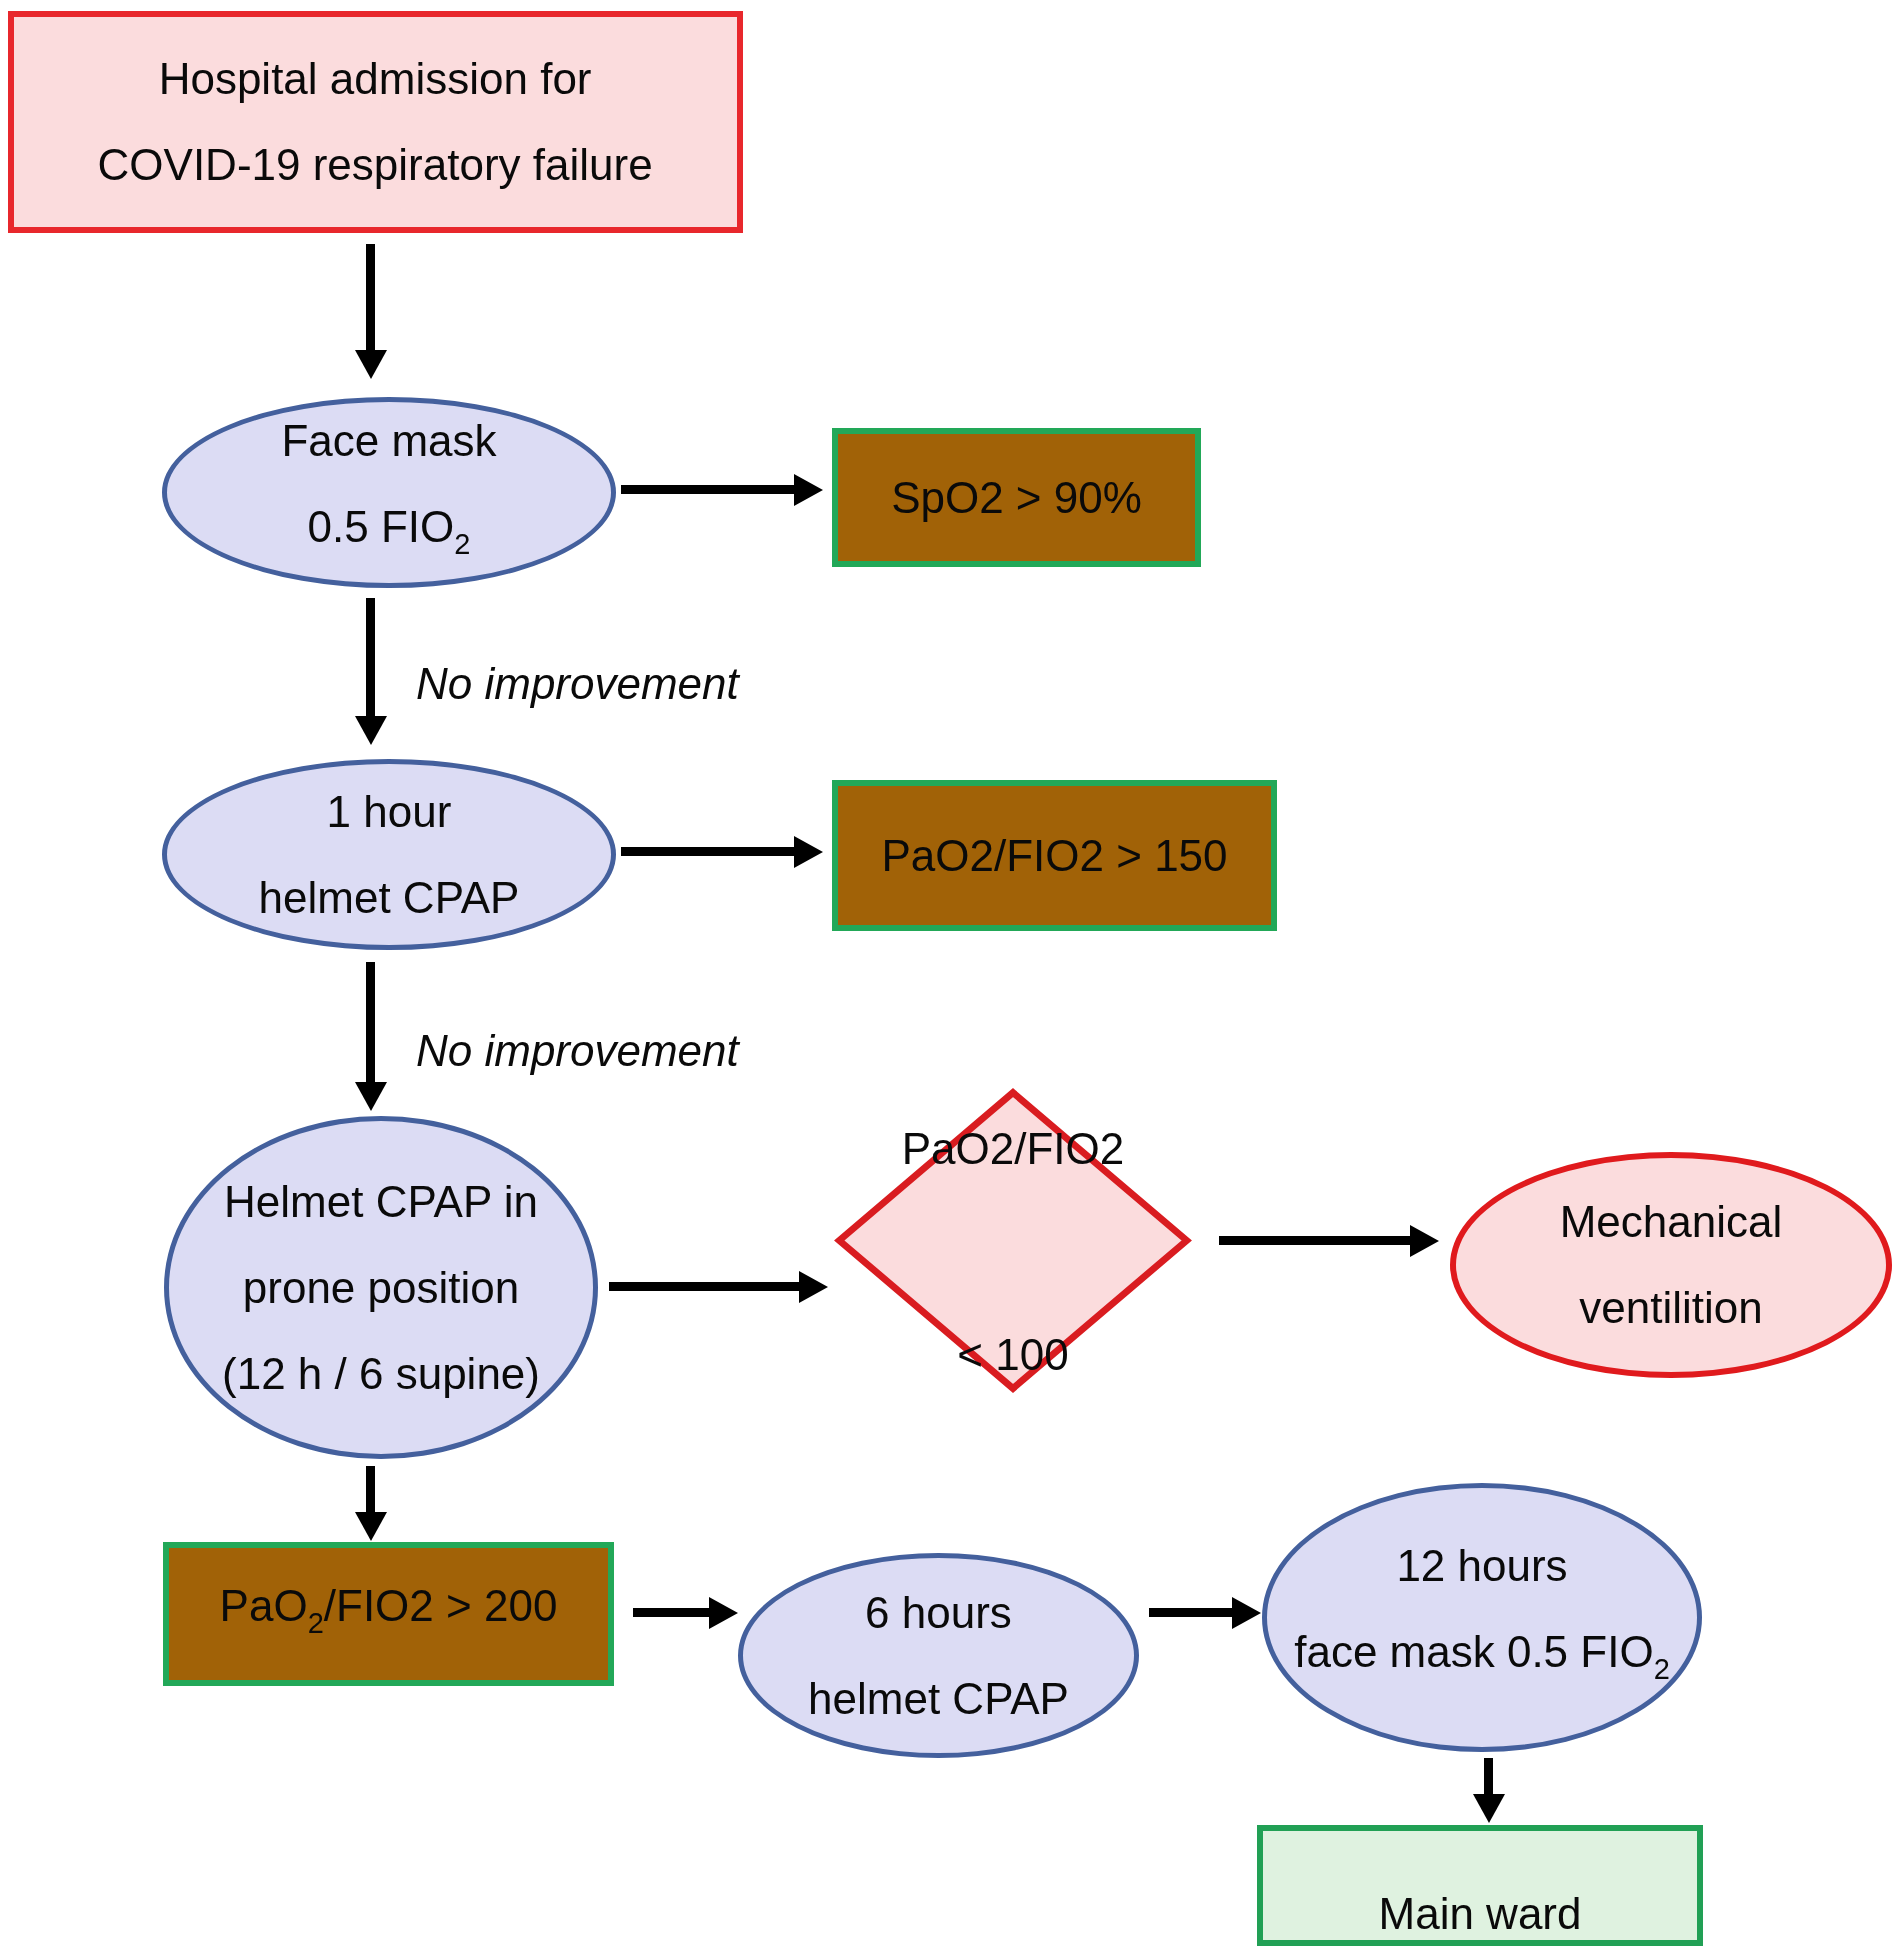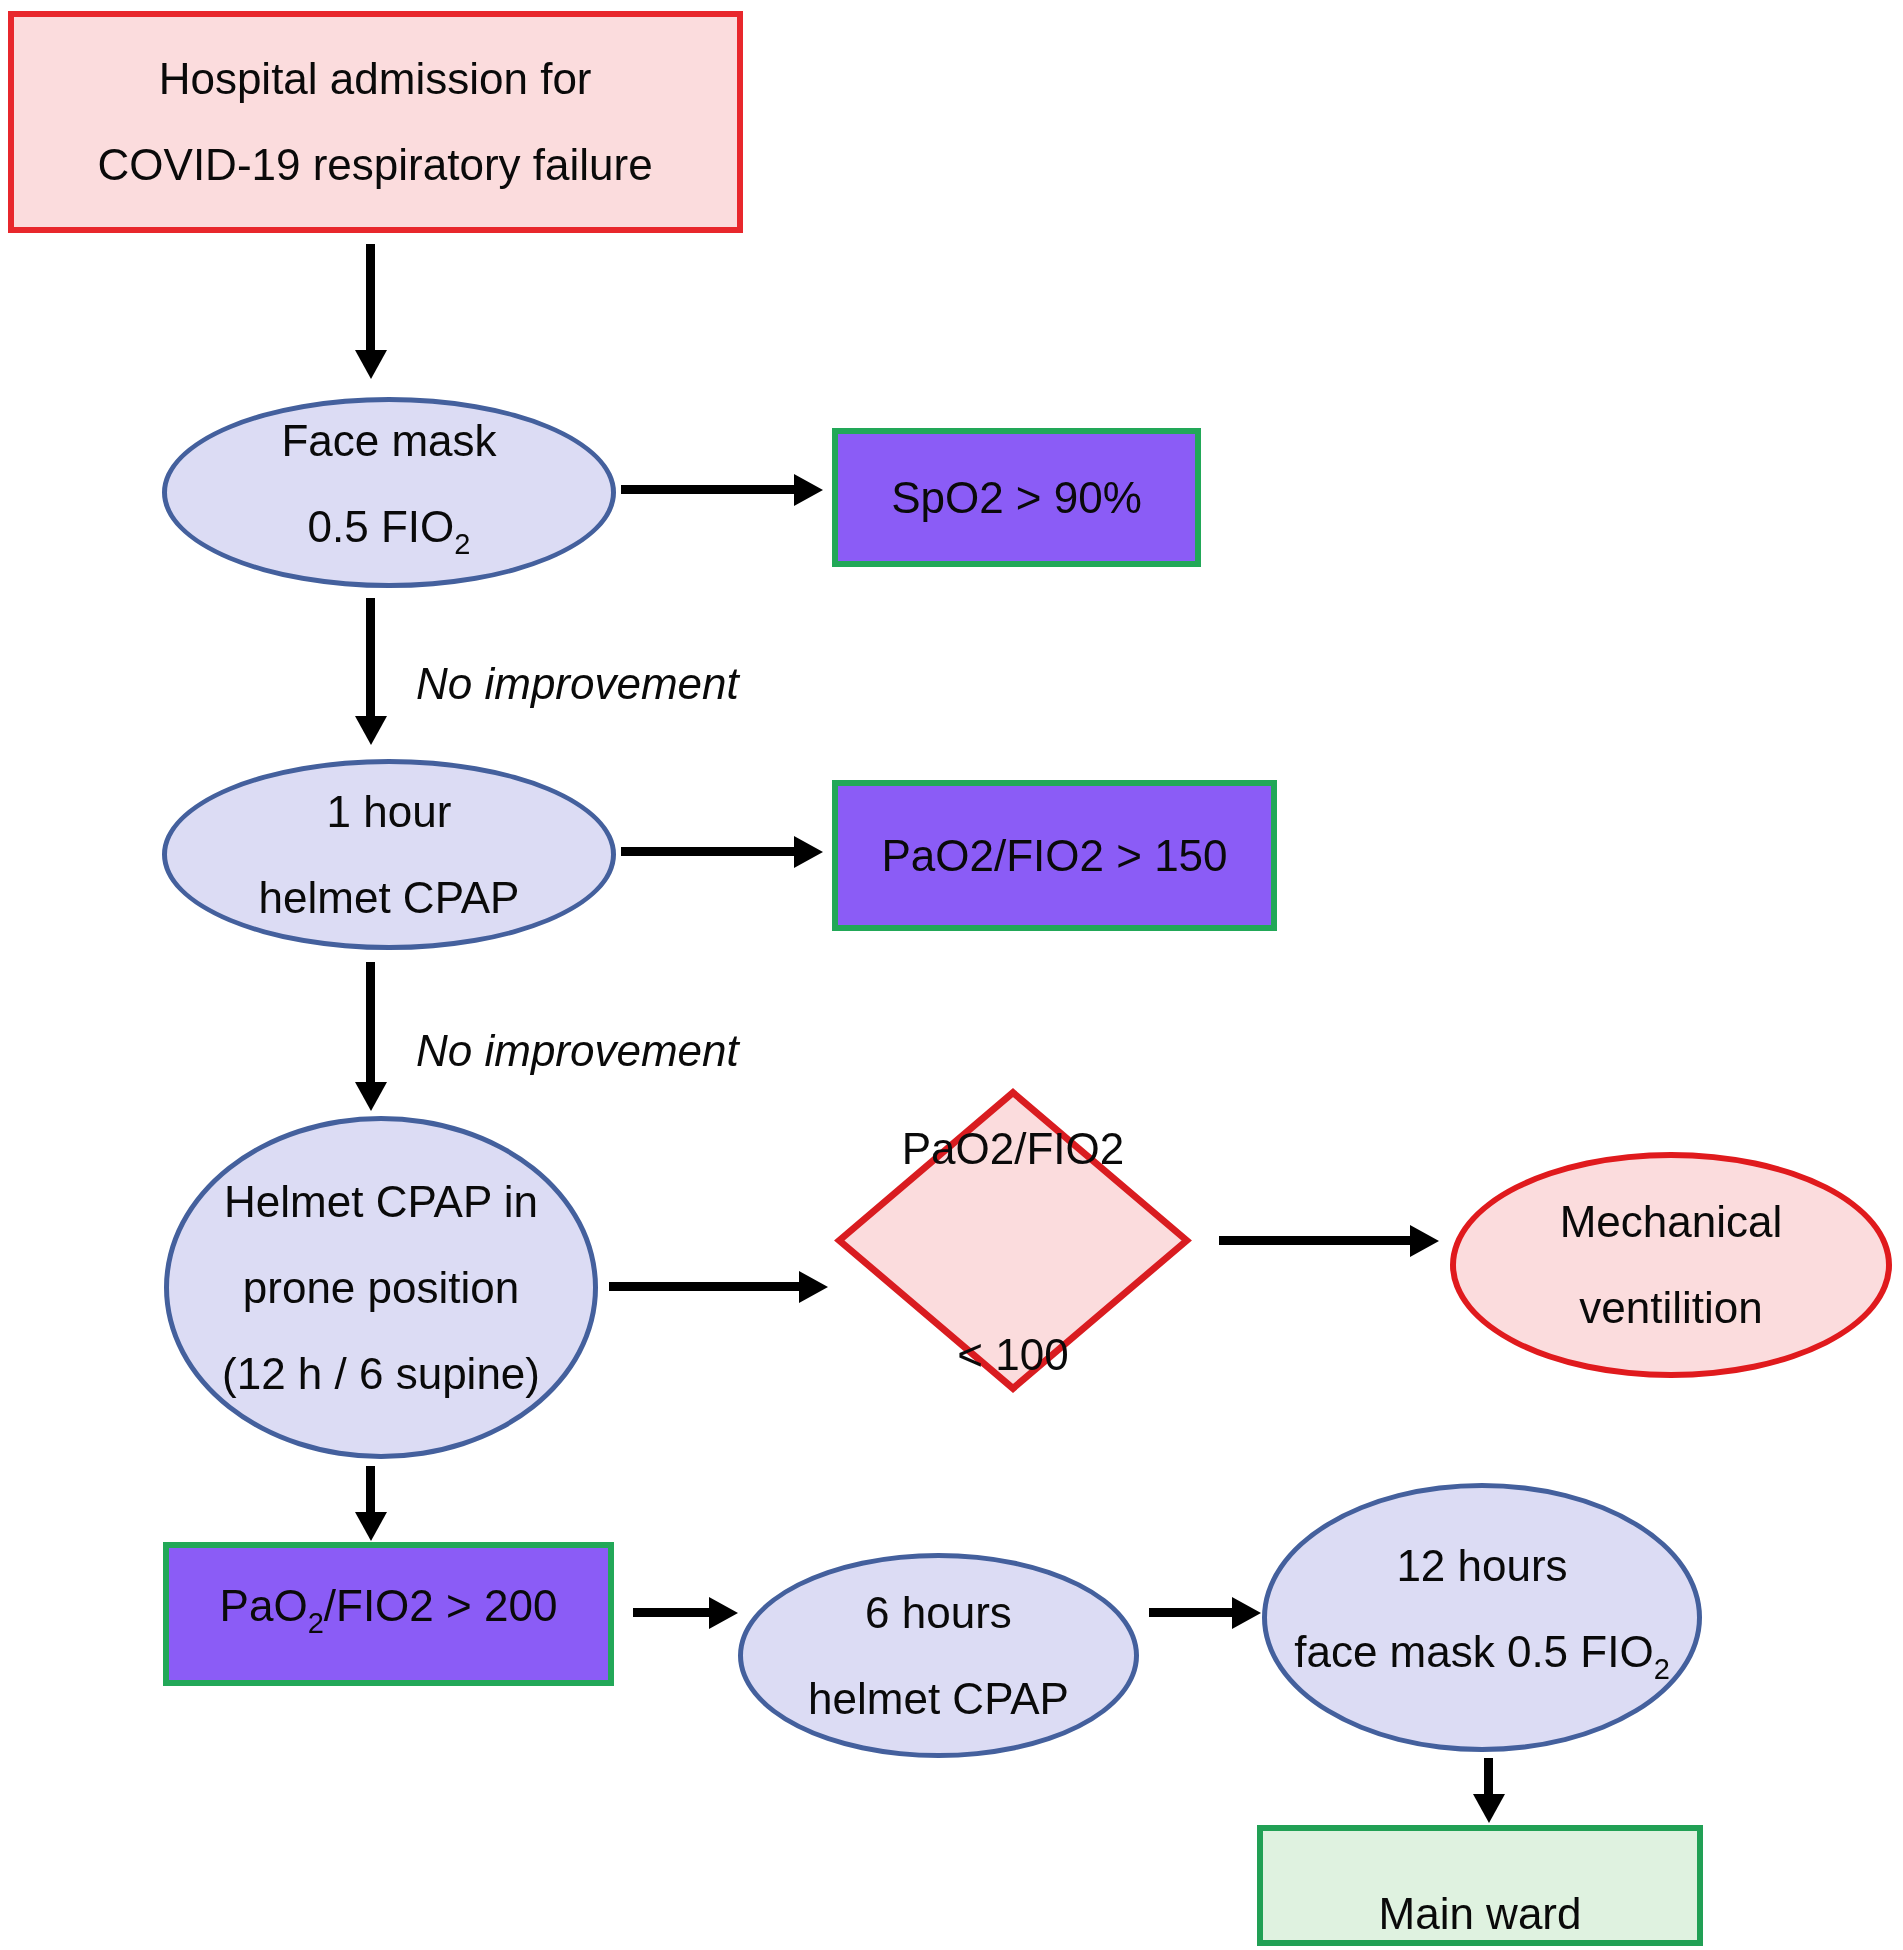--- a/index.html
+++ b/index.html
@@ -36,21 +36,21 @@
     justify-content: center;
     text-align: center;
     font-size: 44px;
   }
   .line { line-height: 86px; white-space: nowrap; }
   .rect-pink {
     background: var(--pink-fill);
     border: 6.8px solid var(--red-border);
   }
   .rect-green {
-    background: #8b5cf6;
+    background: #a16207;
     border: 6.8px solid var(--green-border);
   }
   .rect-mainward {
     background: var(--green-fill);
     border: 6px solid var(--mainward-border);
     justify-content: flex-end;
   }
   .ellipse-blue {
     background: var(--blue-fill);
     border: 5.3px solid var(--blue-border);

